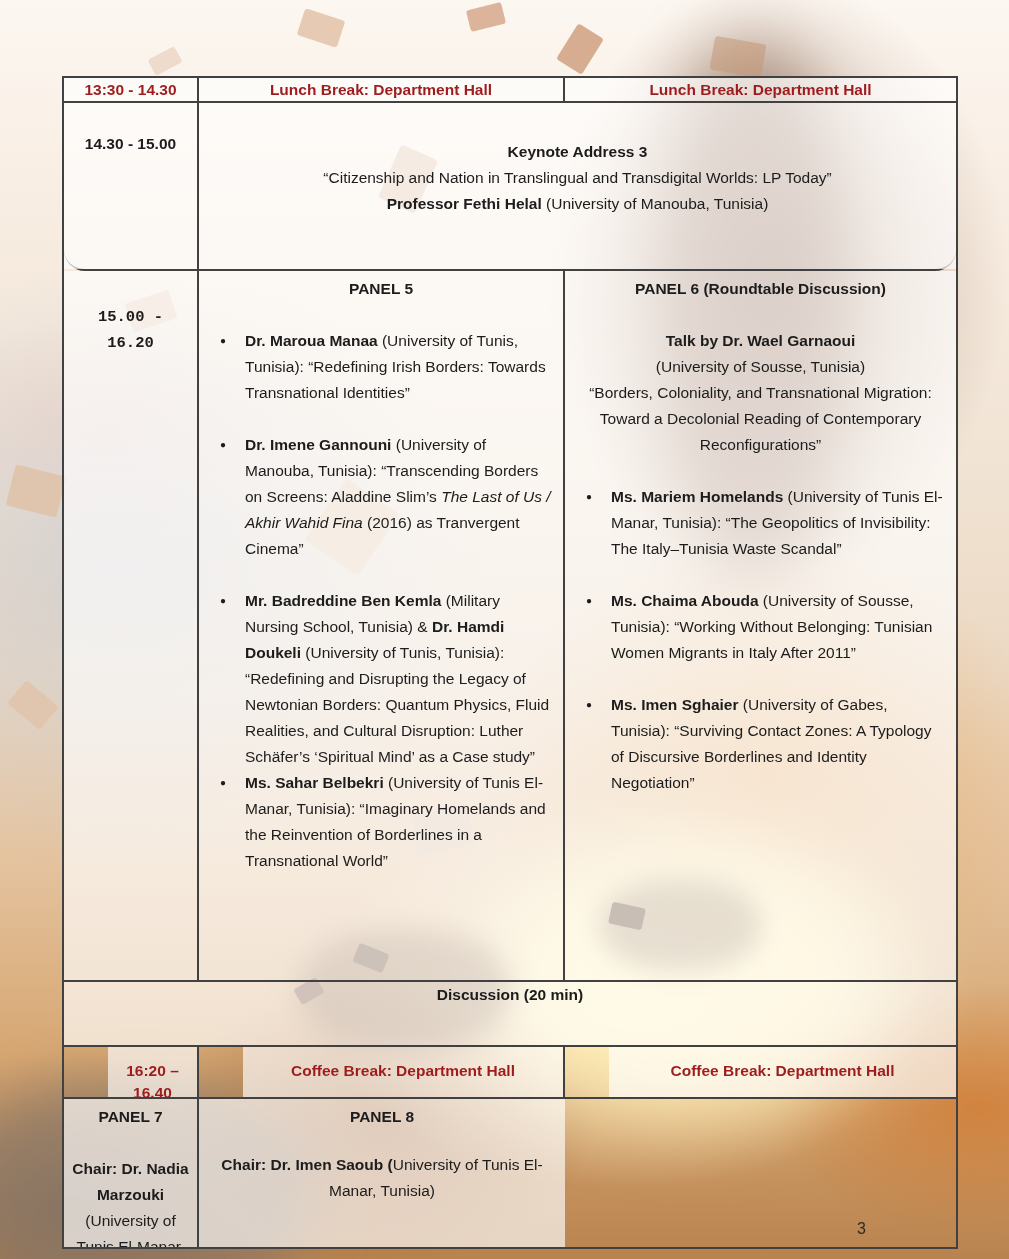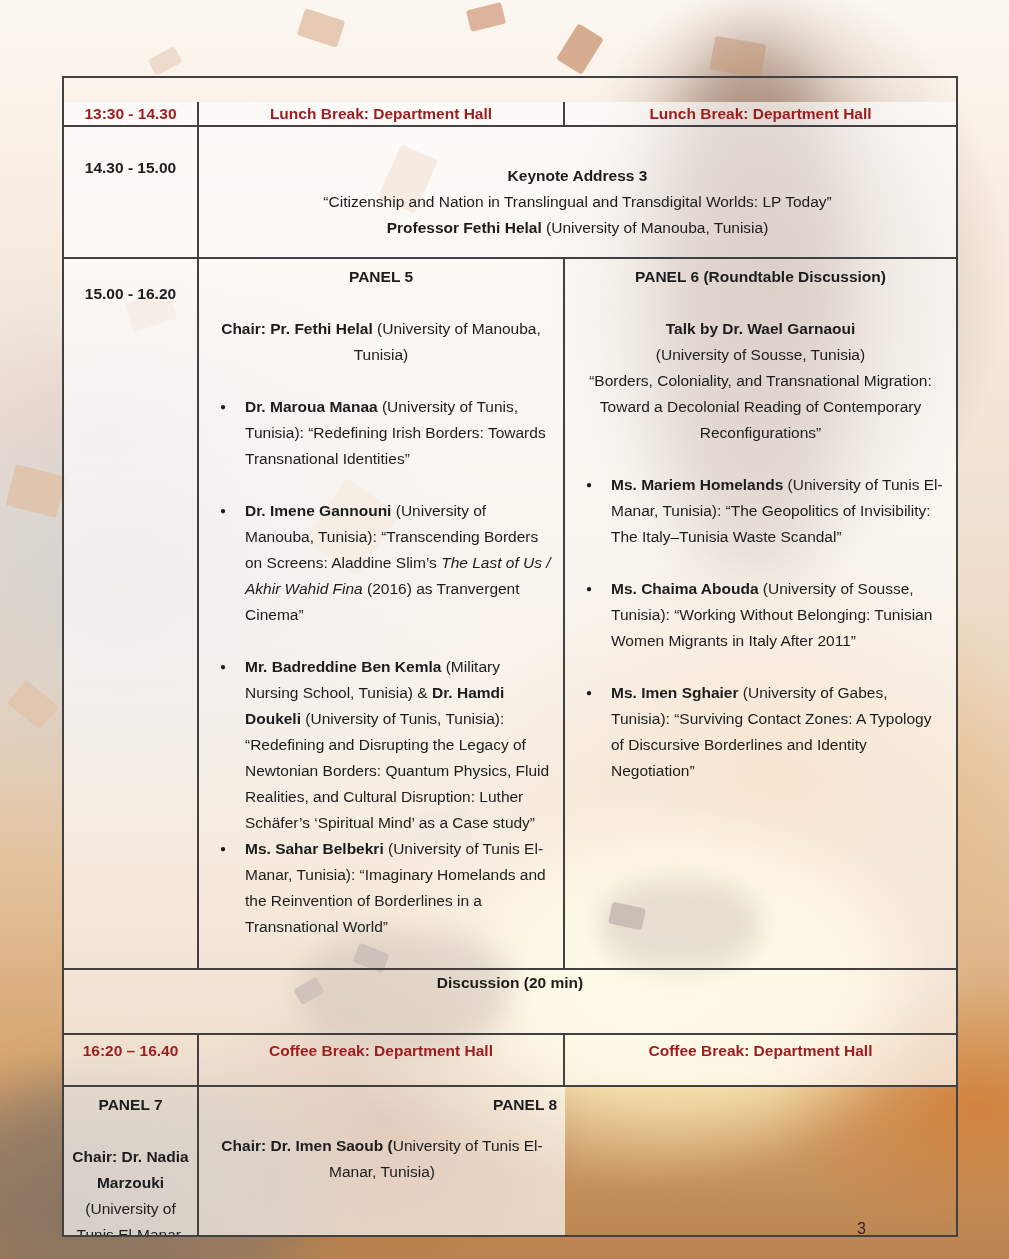--- a/index.html
+++ b/index.html
@@ -31,35 +31,35 @@
   
   .schedule{position:absolute;left:62px;top:76px;width:896px;z-index:2;
     border:2px solid #414141;box-sizing:border-box;font-size:15.5px;line-height:26px;}
   .row{display:grid;border-bottom:2px solid #414141;box-sizing:border-box;}
   .row:last-child{border-bottom:none;}
   .cols3{grid-template-columns:135px 366px 1fr;}
   .cols2{grid-template-columns:135px 1fr;}
   .c{border-right:2px solid #414141;box-sizing:border-box;background:rgba(255,255,255,0.66);
      padding:0 8px;overflow:hidden;}
   .c:last-child{border-right:none;}
-  .r-lunch{height:25px;margin-top:24px;}
+  .r-lunch{height:25px;}
   .r-lunch .c{line-height:21px;padding-top:1px;}
-  .r-keynote{height:132px;}
+  .r-keynote{height:168px;border-radius:21px;}
   .r-panels{height:711px;}
   .r-discussion{height:65px;}
   .r-coffee{height:52px;}
-  .r-coffee .c{line-height:22px;padding-top:5px;}
+  .r-coffee .c{line-height:22px;padding-top:13px;margin-left:44px;}
   .r-panels2{height:148px;}
   .center{text-align:center;}
   .b{font-weight:bold;}
   .i{font-style:italic;}
   .red{color:#9e1c1e;font-weight:bold;}
   .time{font-weight:bold;text-align:center;}
   .pt-keynote{padding-top:28px;}
-  .pt-panels{padding-top:22px;}
+  .pt-panels{padding-top:33px;font-family:Liberation Mono, monospace;}
   .pt-panels2{padding-top:52px;}
   .keynote-content{padding-top:36px;}
   .panel-cell{padding-top:5px;}
   .panel-title{text-align:center;font-weight:bold;margin-bottom:26px;}
   .block{margin-bottom:26px;}
   .item{position:relative;padding-left:38px;text-align:left;margin-top:26px;}
   .item.first{margin-top:0;}
   .item.no-gap{margin-top:0;}
   .bullet{position:absolute;left:13px;top:0;font-size:10px;line-height:26px;}
   .disc-line{text-align:center;}
@@ -106,21 +106,20 @@
       <div>“Citizenship and Nation in Translingual and Transdigital Worlds: LP Today”</div>
       <div><span class="b">Professor Fethi Helal</span><span> (University of Manouba, Tunisia)</span></div>
     </div>
   </div>
 
   <div class="row cols3 r-panels">
     <div class="c time pt-panels">15.00 - 16.20</div>
 
     <div class="c panel-cell">
       <div class="panel-title">PANEL 5</div>
-      <div class="block center"><span class="b">Chair: Pr. Fethi Helal</span><span> (University of Manouba, Tunisia)</span></div>
       <div class="item first">
         <span class="bullet">●</span>
         <span><span class="b">Dr. Maroua Manaa</span><span> (University of Tunis, Tunisia): “Redefining Irish Borders: Towards Transnational Identities”</span></span>
       </div>
       <div class="item">
         <span class="bullet">●</span>
         <span><span class="b">Dr. Imene Gannouni</span><span> (University of Manouba, Tunisia): “Transcending Borders on Screens: Aladdine Slim’s </span><span class="i">The Last of Us / Akhir Wahid Fina</span><span> (2016) as Tranvergent Cinema”</span></span>
       </div>
       <div class="item">
         <span class="bullet">●</span>
@@ -163,20 +162,20 @@
     <div class="c center red">Coffee Break: Department Hall</div>
     <div class="c center red">Coffee Break: Department Hall</div>
   </div>
 
   <div class="row cols3 r-panels2">
     <div class="c panel-cell">
       <div class="panel-title" style="">PANEL 7</div>
       <div class="center"><span class="b">Chair: Dr. Nadia Marzouki</span><span> (University of Tunis El-Manar, Tunisia)</span></div>
     </div>
     <div class="c panel-cell">
-      <div class="panel-title" style="margin-bottom:15px;text-align:right;">PANEL 8</div>
+      <div class="panel-title" style="margin-bottom:22px;">PANEL 8</div>
       <div class="center"><span class="b">Chair: Dr. Imen Saoub (</span><span>University of Tunis El-Manar, Tunisia)</span></div>
     </div>
   </div>
 
 </div>
 
 <div class="pagenum">3</div>
 
 </body></html>

